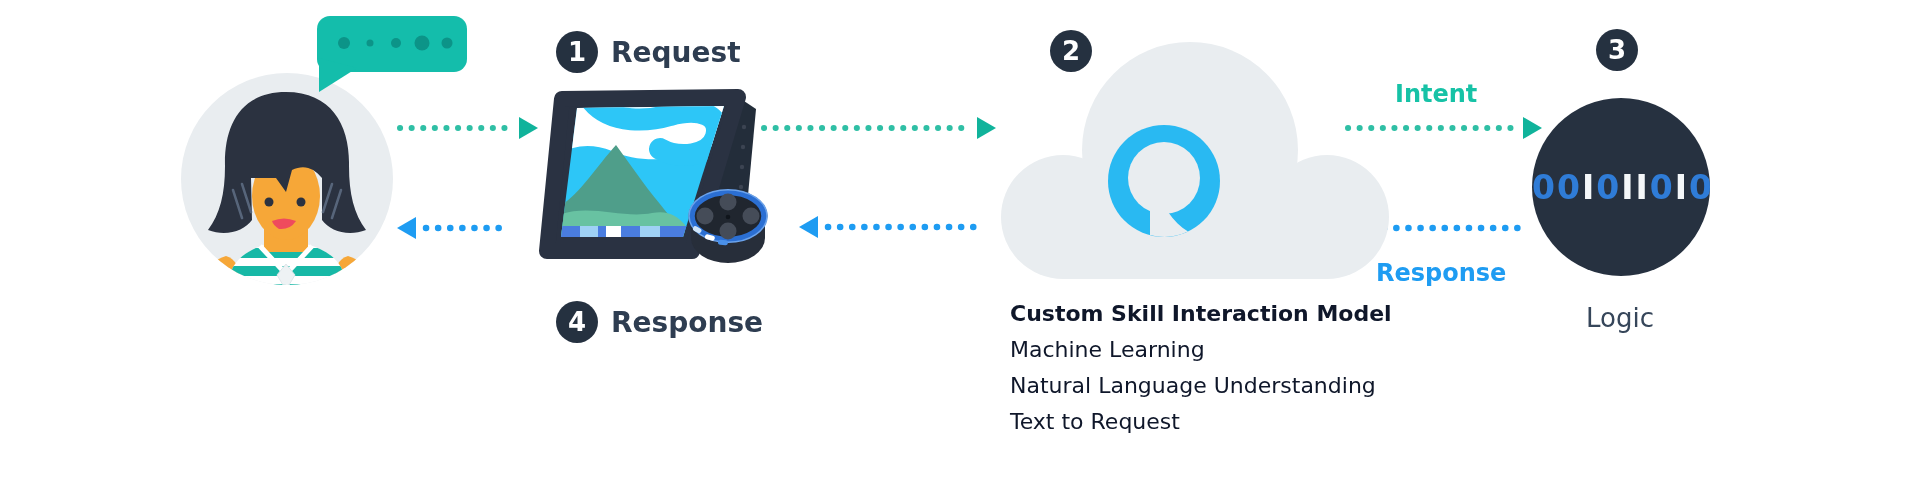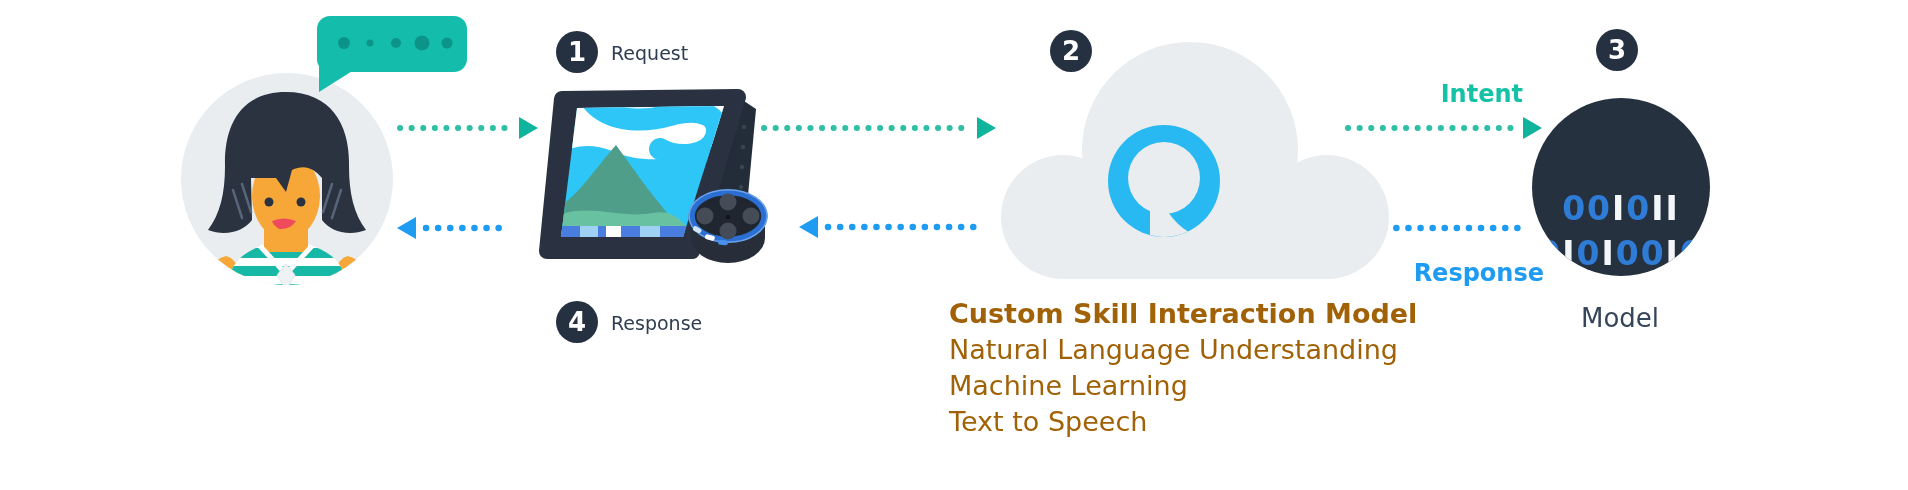--- a/index.html
+++ b/index.html
@@ -12,42 +12,42 @@
 
   
   .badge{
     position:absolute;width:42px;height:42px;border-radius:50%;
     background:#253140;color:#ffffff;display:flex;align-items:center;justify-content:center;
     font-size:26px;font-weight:bold;
   }
 
   
   .step-label{
-    position:absolute;font-size:19px;color:#2e3d51;font-weight:normal;
+    position:absolute;font-size:28px;color:#2e3d51;font-weight:bold;
     line-height:32px;white-space:nowrap;
   }
 
   
-  .flow-label{position:absolute;font-size:24px;font-weight:bold;text-align:right;white-space:nowrap;margin-left:8px;}
+  .flow-label{position:absolute;font-size:24px;font-weight:bold;text-align:left;white-space:nowrap;}
   .flow-label.teal{color:#16c2a6;}
   .flow-label.blue{color:#1e9cf2;}
 
   
   .features{
-    position:absolute;left:949px;top:296px;font-size:27px;line-height:36px;
-    color:#a16207;white-space:nowrap;
+    position:absolute;left:1010px;top:296px;font-size:22px;line-height:36px;
+    color:#0f172a;white-space:nowrap;
   }
   .features .line{height:36px;}
   .features .line:first-child{font-weight:bold;}
 
   
   .binary-circle{
     position:absolute;left:1532px;top:98px;width:178px;height:178px;border-radius:50%;
     background:#263140;overflow:hidden;
-    display:flex;flex-direction:column;justify-content:flex-end;align-items:center;
+    display:flex;justify-content:space-between;align-items:center;
   }
   .brow{
     font-size:33px;font-weight:bold;line-height:45px;height:45px;
     letter-spacing:2px;white-space:pre;text-align:center;flex:0 0 auto;
   }
   .brow .bc{color:#2f7cd7;}
   .brow .wc{color:#f4f7f9;}
 
   
   .skill-caption{
@@ -224,22 +224,22 @@
   </div>
 
   <div class="step-label" style="left:611px;top:37px;">Request</div>
   <div class="step-label" style="left:611px;top:307px;">Response</div>
 
   <div class="flow-label teal" style="left:1395px;top:80px;width:120px;">Intent</div>
   <div class="flow-label blue" style="left:1376px;top:259px;width:160px;">Response</div>
 
   <div class="features">
     <div class="line">Custom Skill Interaction Model</div>
+    <div class="line">Machine Learning</div>
     <div class="line">Natural Language Understanding</div>
-    <div class="line">Machine Learning</div>
-    <div class="line">Text to Speech</div>
+    <div class="line">Text to Request</div>
   </div>
 
   <div class="skill-caption">
-    <div>Model</div>
+    <div>Logic</div>
   </div>
 
 </div>
 
 </body></html>

